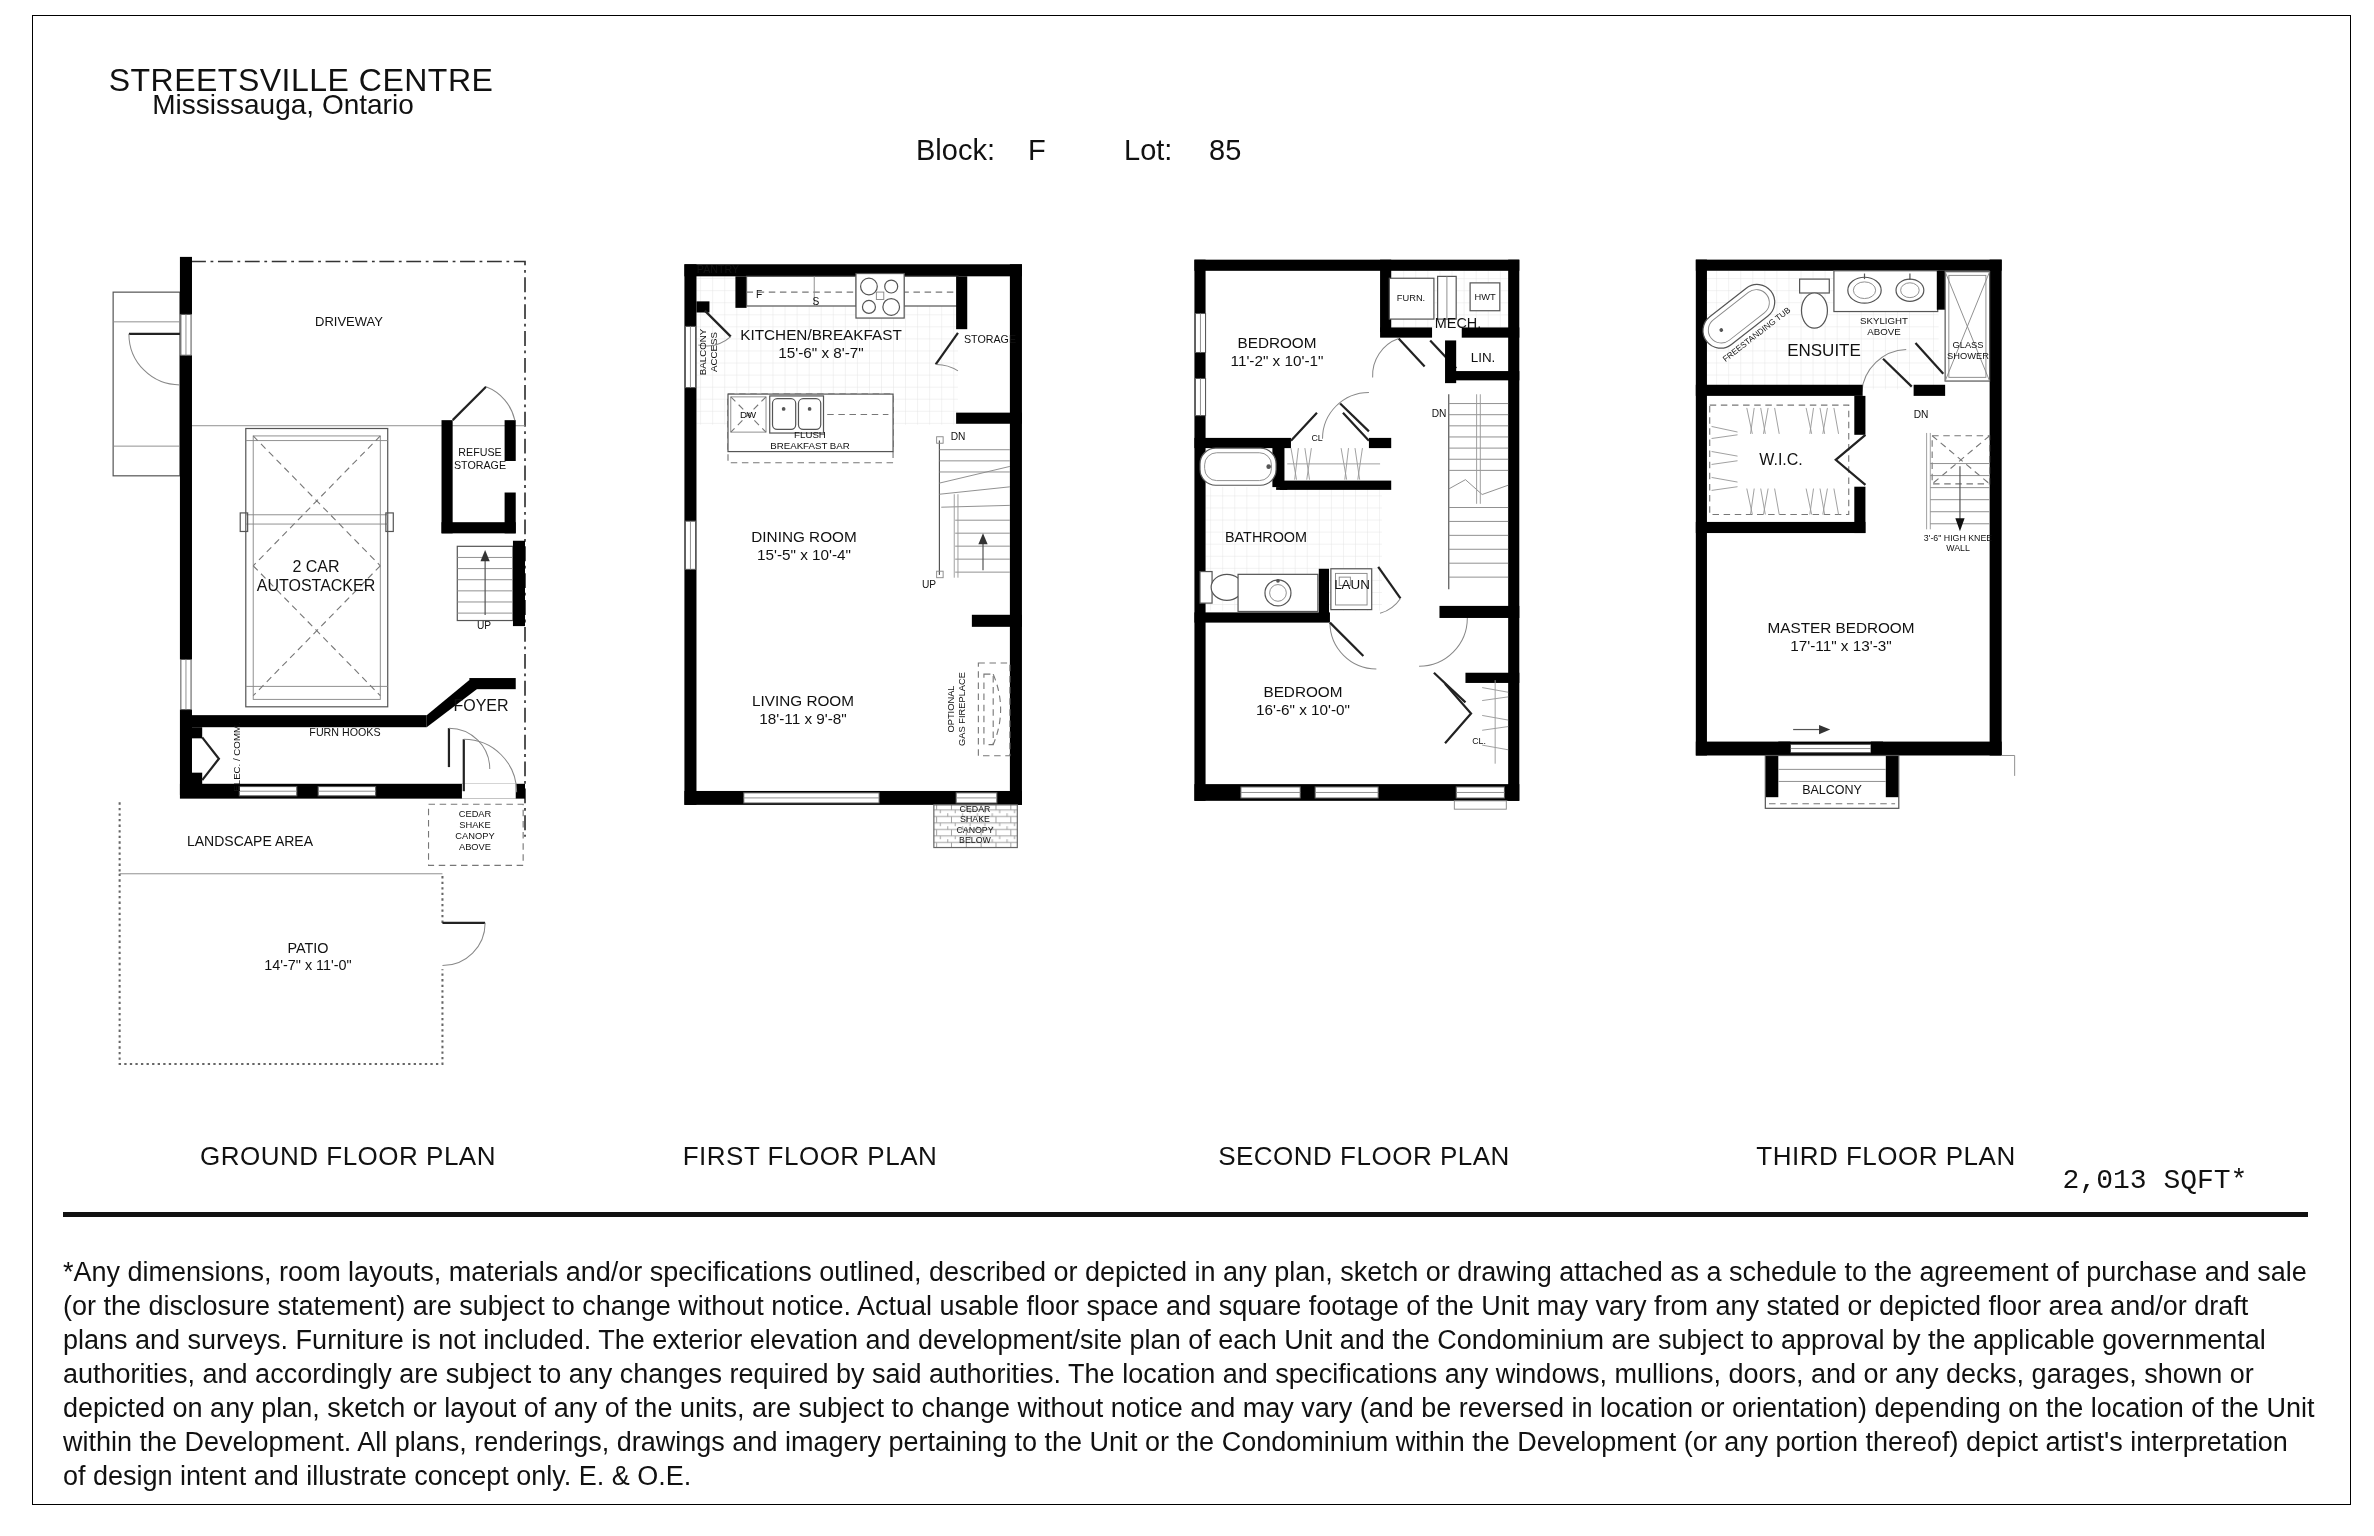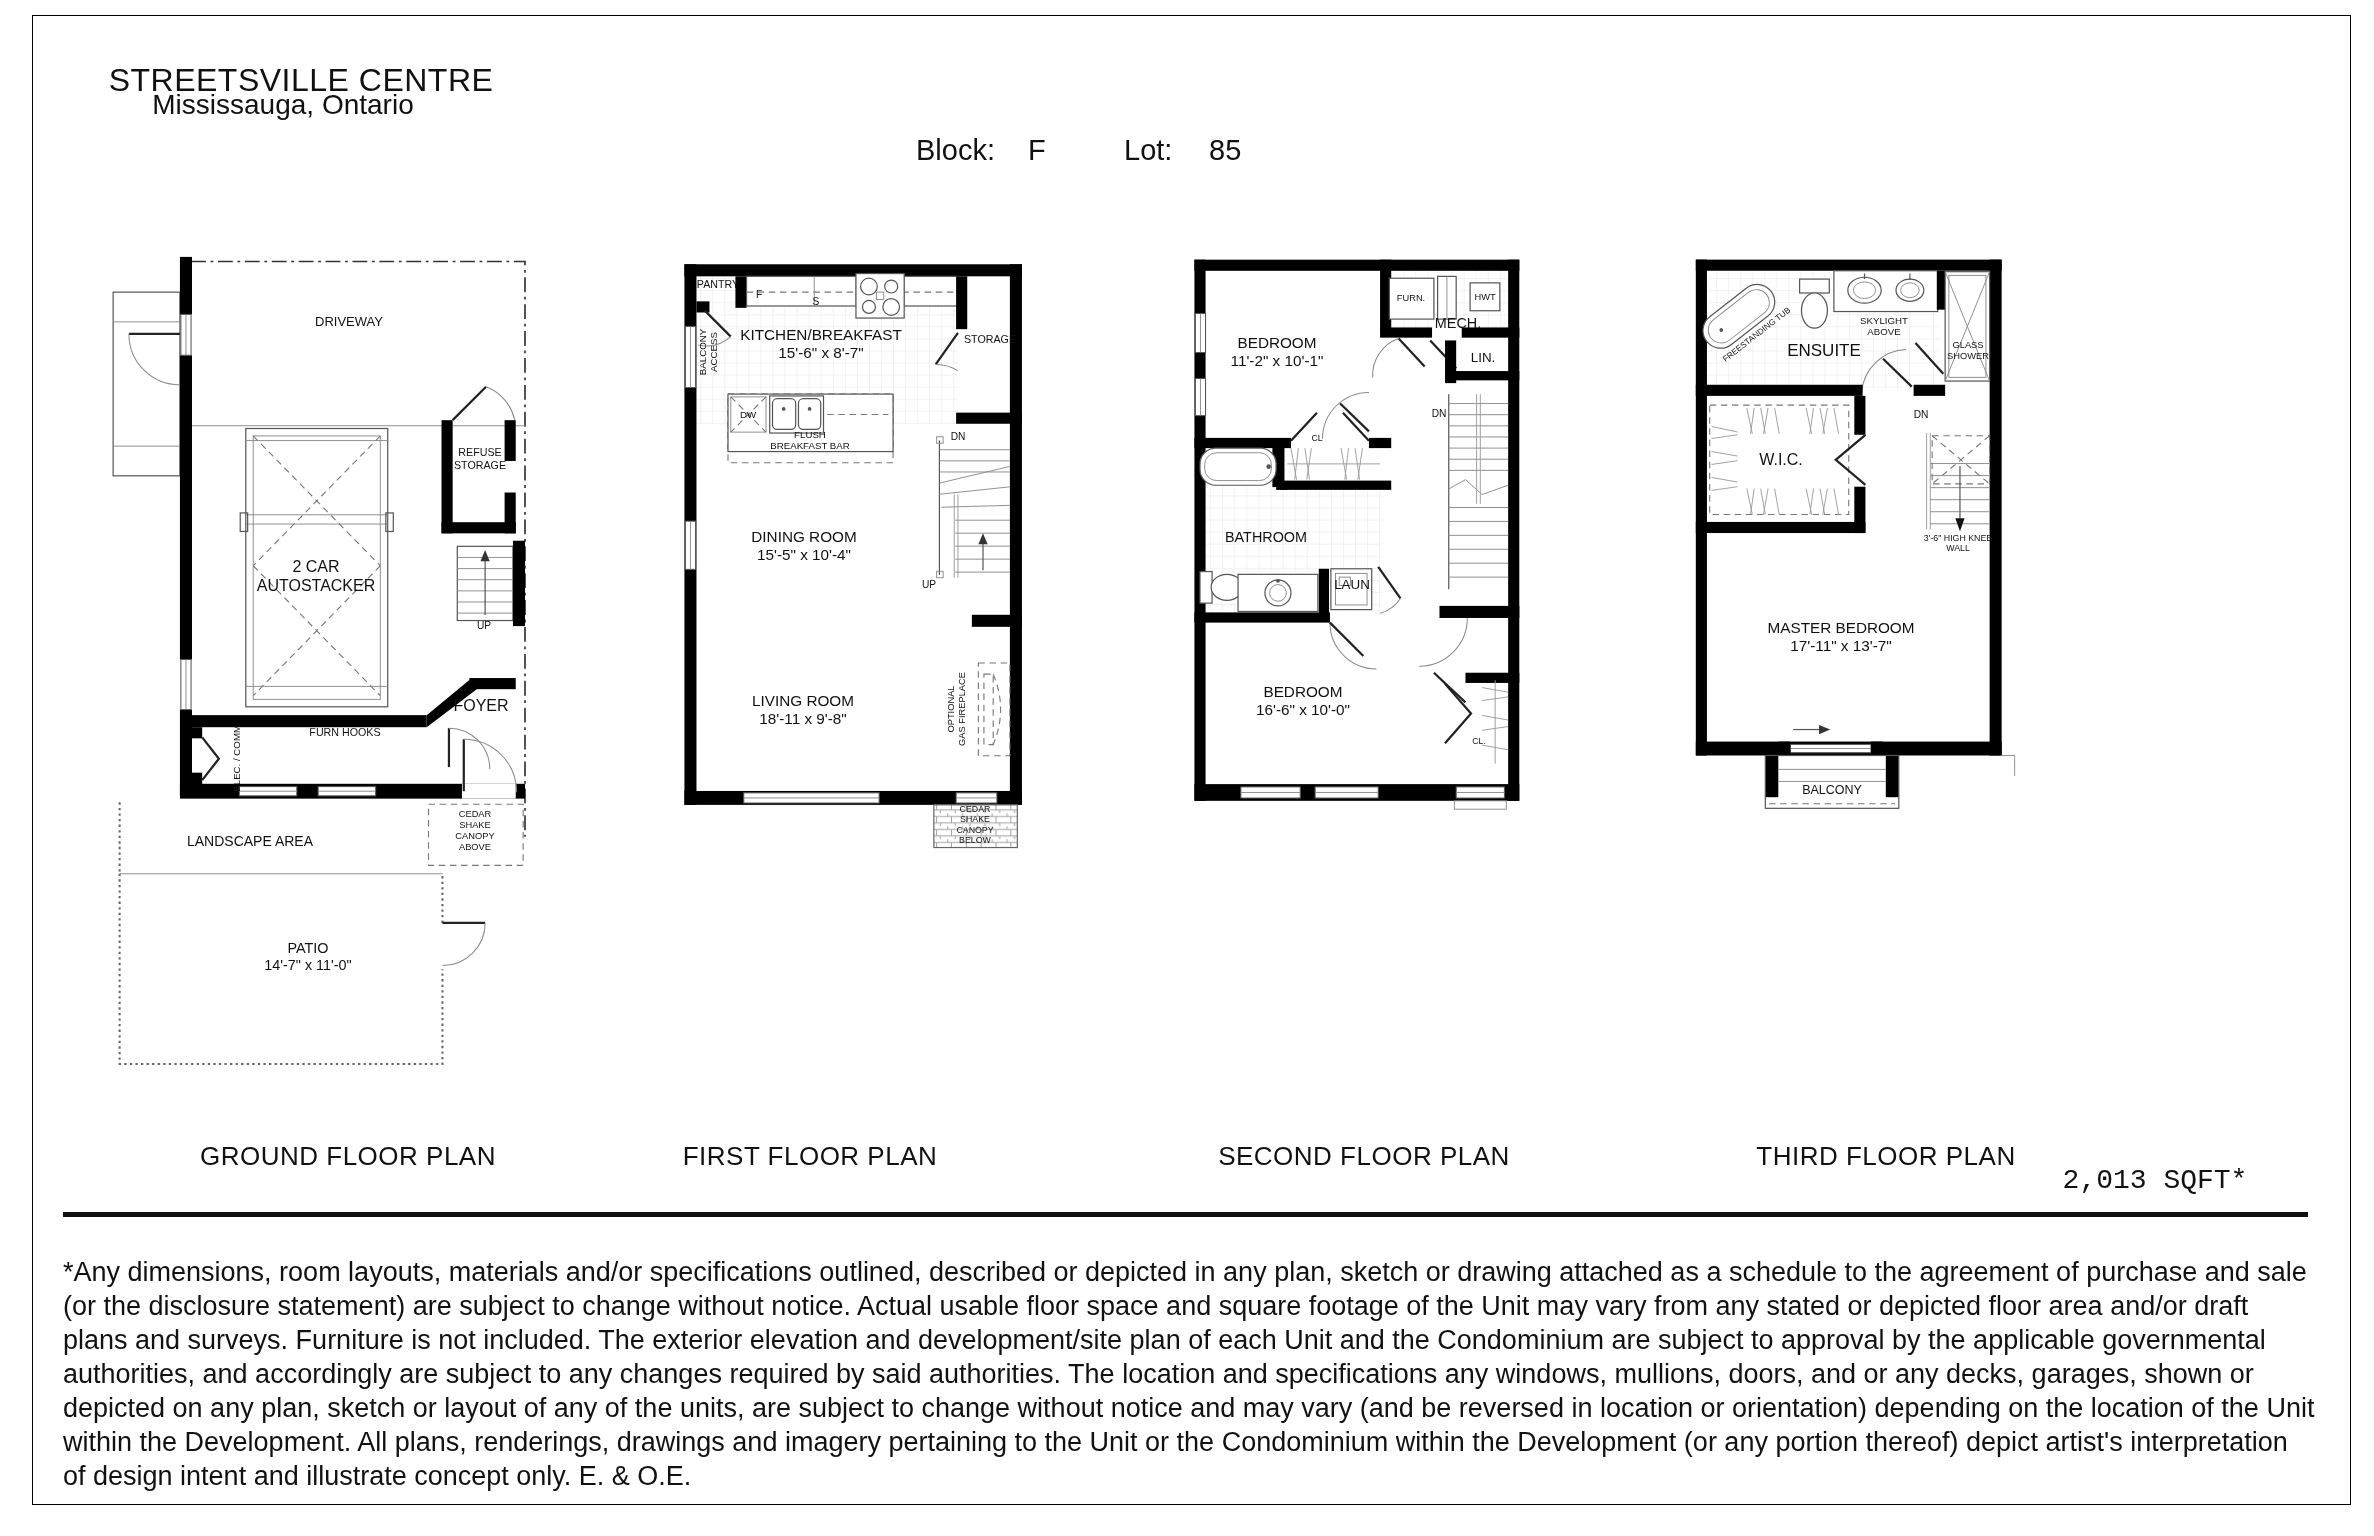--- a/index.html
+++ b/index.html
@@ -234,21 +234,21 @@
       <rect class="wl" x="318" y="388" width="54" height="13"></rect>
     </g>
     <g>
       <rect class="dsh" x="325" y="440" width="34" height="100"></rect>
       <rect class="dsh" x="331" y="452" width="10" height="76"></rect>
       <path class="dsh" d="M341,452 Q357,490 341,528"></path>
     </g>
     <rect x="277" y="593" width="90" height="46" fill="url(#shk)" stroke="#666" stroke-width="1.3"></rect>
   </svg>
   <div class="labels">
-      <div class="lbl" style="left: 41px; top: 29px; font-size: 10.7px;">PANTRY</div>
+      <div class="lbl" style="left: 41px; top: 14px; font-size: 10.7px;">PANTRY</div>
       <div class="lbl" style="left: 82px; top: 40px; font-size: 10.2px;">F</div>
       <div class="lbl" style="left: 139px; top: 47px; font-size: 10.2px;">S</div>
       <div class="lbl" style="left: 144px; top: 89px; font-size: 15.3px;">KITCHEN/BREAKFAST
 15'-6" x 8'-7"</div>
       <div class="lbl" style="left: 31px; top: 97px; font-size: 9.7px; transform: translate(-50%, -50%) rotate(-90deg);">BALCONY
 ACCESS</div>
       <div class="lbl" style="left: 313px; top: 84px; font-size: 10.7px;">STORAGE</div>
       <div class="lbl" style="left: 71px; top: 160px; font-size: 9.7px;">DW</div>
       <div class="lbl" style="left: 133px; top: 185px; font-size: 9.7px;">FLUSH
 BREAKFAST BAR</div>
@@ -493,21 +493,21 @@
       <div class="lbl" style="left: 131px; top: 96px; font-size: 17px;">ENSUITE</div>
       <div class="lbl" style="left: 191px; top: 71px; font-size: 9.7px;">SKYLIGHT
 ABOVE</div>
       <div class="lbl" style="left: 275px; top: 96px; font-size: 9.3px;">GLASS
 SHOWER</div>
       <div class="lbl" style="left: 88px; top: 205px; font-size: 16px;">W.I.C.</div>
       <div class="lbl" style="left: 228px; top: 160px; font-size: 10.2px;">DN</div>
       <div class="lbl" style="left: 265px; top: 288px; font-size: 8.8px;">3'-6" HIGH KNEE
 WALL</div>
       <div class="lbl" style="left: 148px; top: 382px; font-size: 15.3px;">MASTER BEDROOM
-17'-11" x 13'-7"</div>
+17'-11" x 13'-3"</div>
       <div class="lbl" style="left: 139px; top: 535px; font-size: 12.5px;">BALCONY</div>
     </div>
 </div>
 
 <div class="abs plan-title" style="left:348px;top:1141px;">GROUND FLOOR PLAN</div>
 <div class="abs plan-title" style="left:810px;top:1141px;">FIRST FLOOR PLAN</div>
 <div class="abs plan-title" style="left:1364px;top:1141px;">SECOND FLOOR PLAN</div>
 <div class="abs plan-title" style="left:1886px;top:1141px;">THIRD FLOOR PLAN</div>
 
 <div class="abs sqft" style="left:2155px;top:1165px;">2,013 SQFT*</div>

